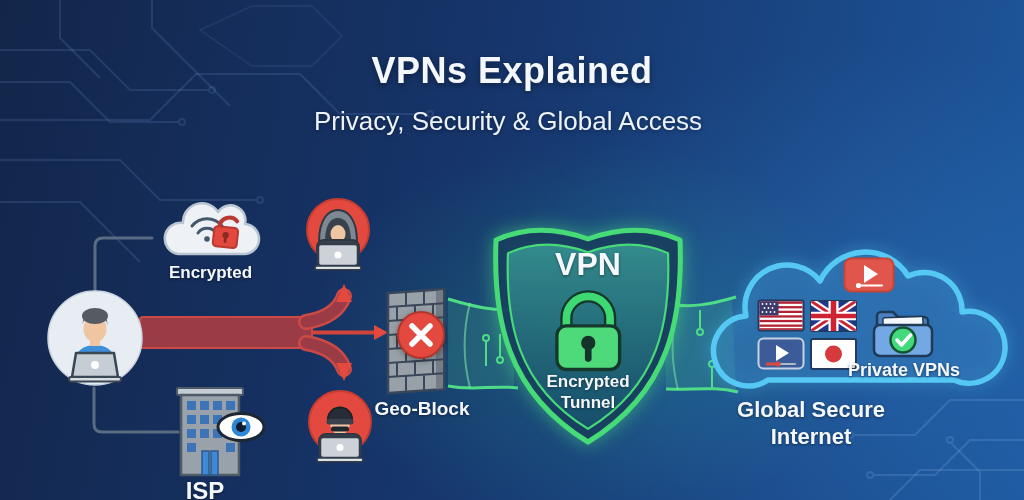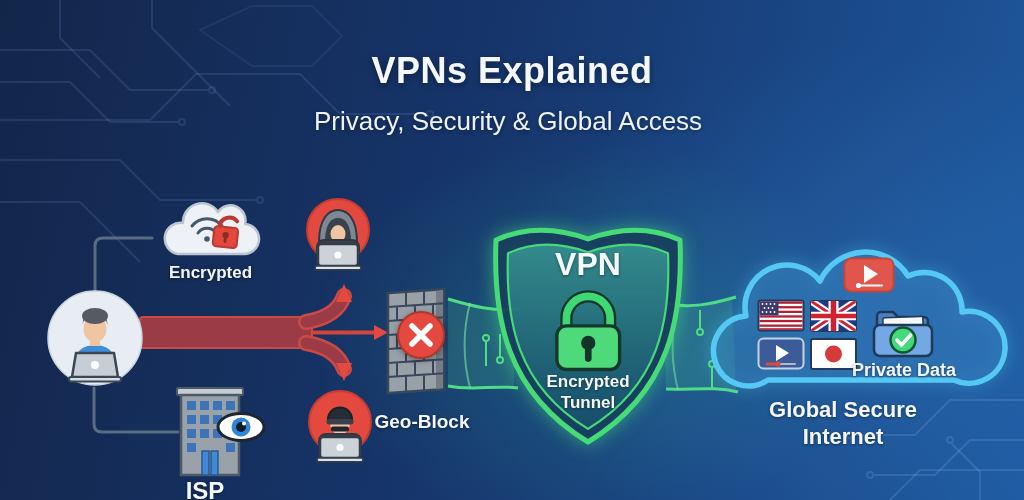--- a/index.html
+++ b/index.html
@@ -16,25 +16,25 @@
   .lbl{position:absolute;z-index:3;text-align:center;font-weight:bold;
        text-shadow:0 1px 3px rgba(0,0,0,.45);line-height:1.22;}
   .header{position:absolute;left:0;top:36px;width:100%;text-align:center;z-index:3;}
   .header h1{margin:14px;font-size:36px;font-weight:bold;letter-spacing:.5px;
              text-shadow:0 2px 6px rgba(0,0,0,.4);}
   .header p{margin:10px 8px 0 0;font-size:26px;font-weight:400;color:#eef3fa;
             text-shadow:0 1px 4px rgba(0,0,0,.4);}
   .lbl-wifi{left:138px;top:263px;width:145px;font-size:17px;}
   .lbl-stream{left:158px;top:322px;width:150px;font-size:17px;z-index:3;}
   .lbl-isp{left:168px;top:476px;width:74px;font-size:24px;}
-  .lbl-geo{left:366px;top:397px;width:112px;font-size:19px;margin-top:13px;}
+  .lbl-geo{left:366px;top:397px;width:112px;font-size:19px;}
   .lbl-vpn{left:538px;top:245px;width:100px;font-size:32px;z-index:3;}
   .lbl-tunnel{left:531px;top:372px;width:114px;font-size:17px;z-index:3;}
   .lbl-private{left:846px;top:360px;width:116px;font-size:18px;z-index:3;}
-  .lbl-global{left:733px;top:397px;width:220px;font-size:22px;}
+  .lbl-global{left:701px;top:397px;width:220px;font-size:22px;}
   .user-node{left:46px;top:289px;z-index:3;}
   .wificloud-node{left:150px;top:186px;}
   .isp-node{left:175px;top:385px;}
   .eye-node{left:216px;top:411px;z-index:3;}
   .hacker-top{left:305px;top:198px;}
   .hacker-bottom{left:307px;top:390px;}
   .wall-node{left:386px;top:289px;transform:skewY(-4deg);}
   .xbadge{position:absolute;left:397px;top:311px;width:44px;height:44px;z-index:3;
           border-radius:50%;background:#e3493e;border:2.5px solid #b2362c;
           box-shadow:0 2px 6px rgba(0,0,0,.35);}
@@ -350,17 +350,17 @@
     <svg width="70" height="62" viewBox="0 0 70 62">
       <path d="M8,16 a4,4 0 0 1 4,-4 h12 l5,5 h26 a4,4 0 0 1 4,4 v26 h-51 z" fill="#4d80c0" stroke="#1f3a57" stroke-width="2.5" stroke-linejoin="round"></path>
       <rect x="14" y="17" width="40" height="12" rx="2" fill="#f5f8fb" stroke="#1f3a57" stroke-width="1.5" transform="rotate(-2 34 23)"></rect>
       <rect x="5" y="25" width="58" height="31" rx="6" fill="#73a8e4" stroke="#1f3a57" stroke-width="2.5"></rect>
       <g>
         <circle cx="34" cy="40" r="12.5" fill="#42da7d" stroke="#14532d" stroke-width="2.5"></circle>
         <path d="M28,40 l4.5,5 l9,-10" fill="none" stroke="#ffffff" stroke-width="3.5" stroke-linecap="round" stroke-linejoin="round"></path>
       </g>
     </svg>
   </div>
-  <div class="lbl lbl-private">Private Data</div>
+  <div class="lbl lbl-private">Private VPNs</div>
 
   <div class="lbl lbl-global">Global Secure Internet</div>
 
 </div>
 
 </body></html>

